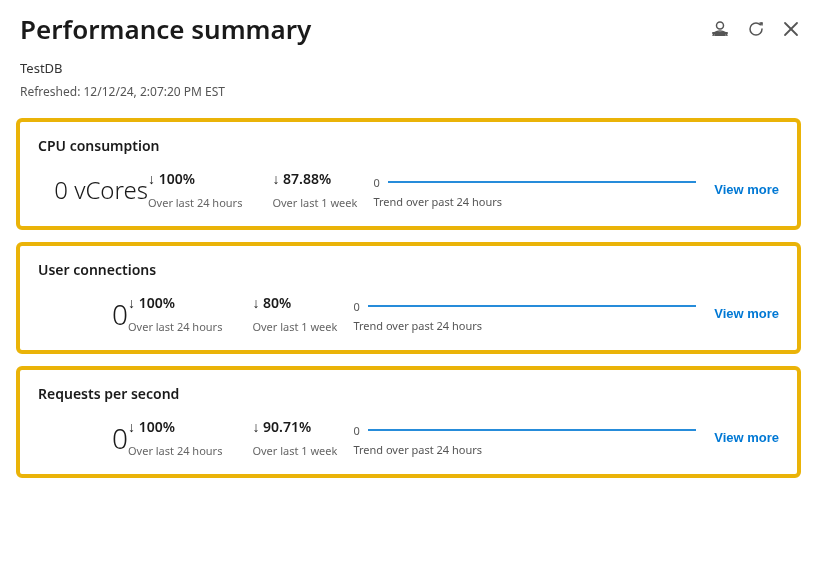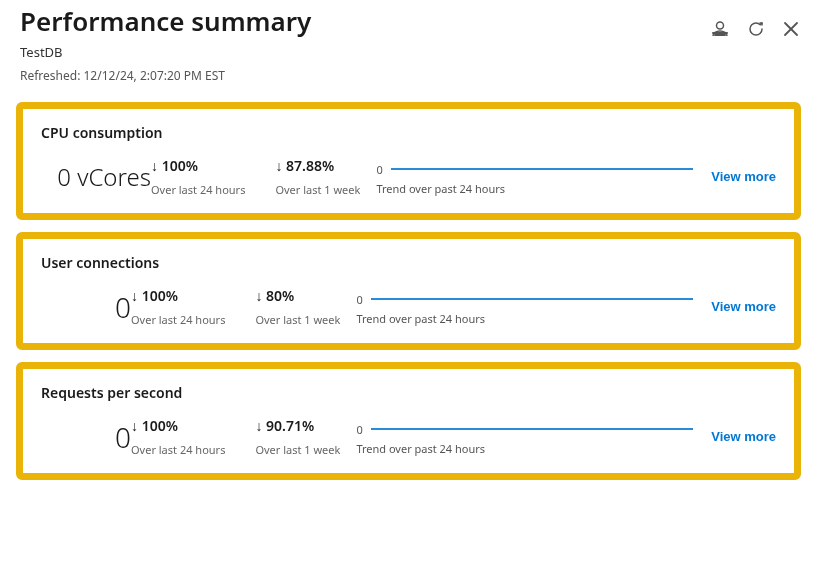--- a/index.html
+++ b/index.html
@@ -6,21 +6,21 @@
     body {
       font-family: 'Segoe UI', system-ui, -apple-system, sans-serif;
       background: #fff;
       width: 817px;
       min-height: 582px;
       color: #1a1a1a;
       padding: 0;
     }
 
     .header {
-      padding: 6px 20px 8px 20px;
+      padding: 14px 20px 8px 20px;
       position: relative;
     }
 
     .header-actions {
       position: absolute;
       top: 18px;
       right: 16px;
       display: flex;
       align-items: center;
       gap: 14px;
@@ -42,38 +42,38 @@
     .page-title {
       font-size: 26px;
       font-weight: 600;
       color: #1a1a1a;
       line-height: 1.2;
     }
 
     .db-name {
       font-size: 13px;
       color: #333;
-      margin-top: 6px;
+      margin-top: 14px;
     }
 
     .refresh-time {
       font-size: 12px;
       color: #555;
       margin-top: 6px;
     }
 
     .cards-container {
       padding: 10px 16px 10px 16px;
       display: flex;
       flex-direction: column;
       gap: 12px;
     }
 
     .card {
-      border: 7px solid #eab308;
+      border: 4px solid #eab308;
       border-radius: 6px;
       padding: 14px 18px 16px 18px;
       background: #fff;
     }
 
     .card-title {
       font-size: 14px;
       font-weight: 600;
       color: #1a1a1a;
       margin-bottom: 14px;

